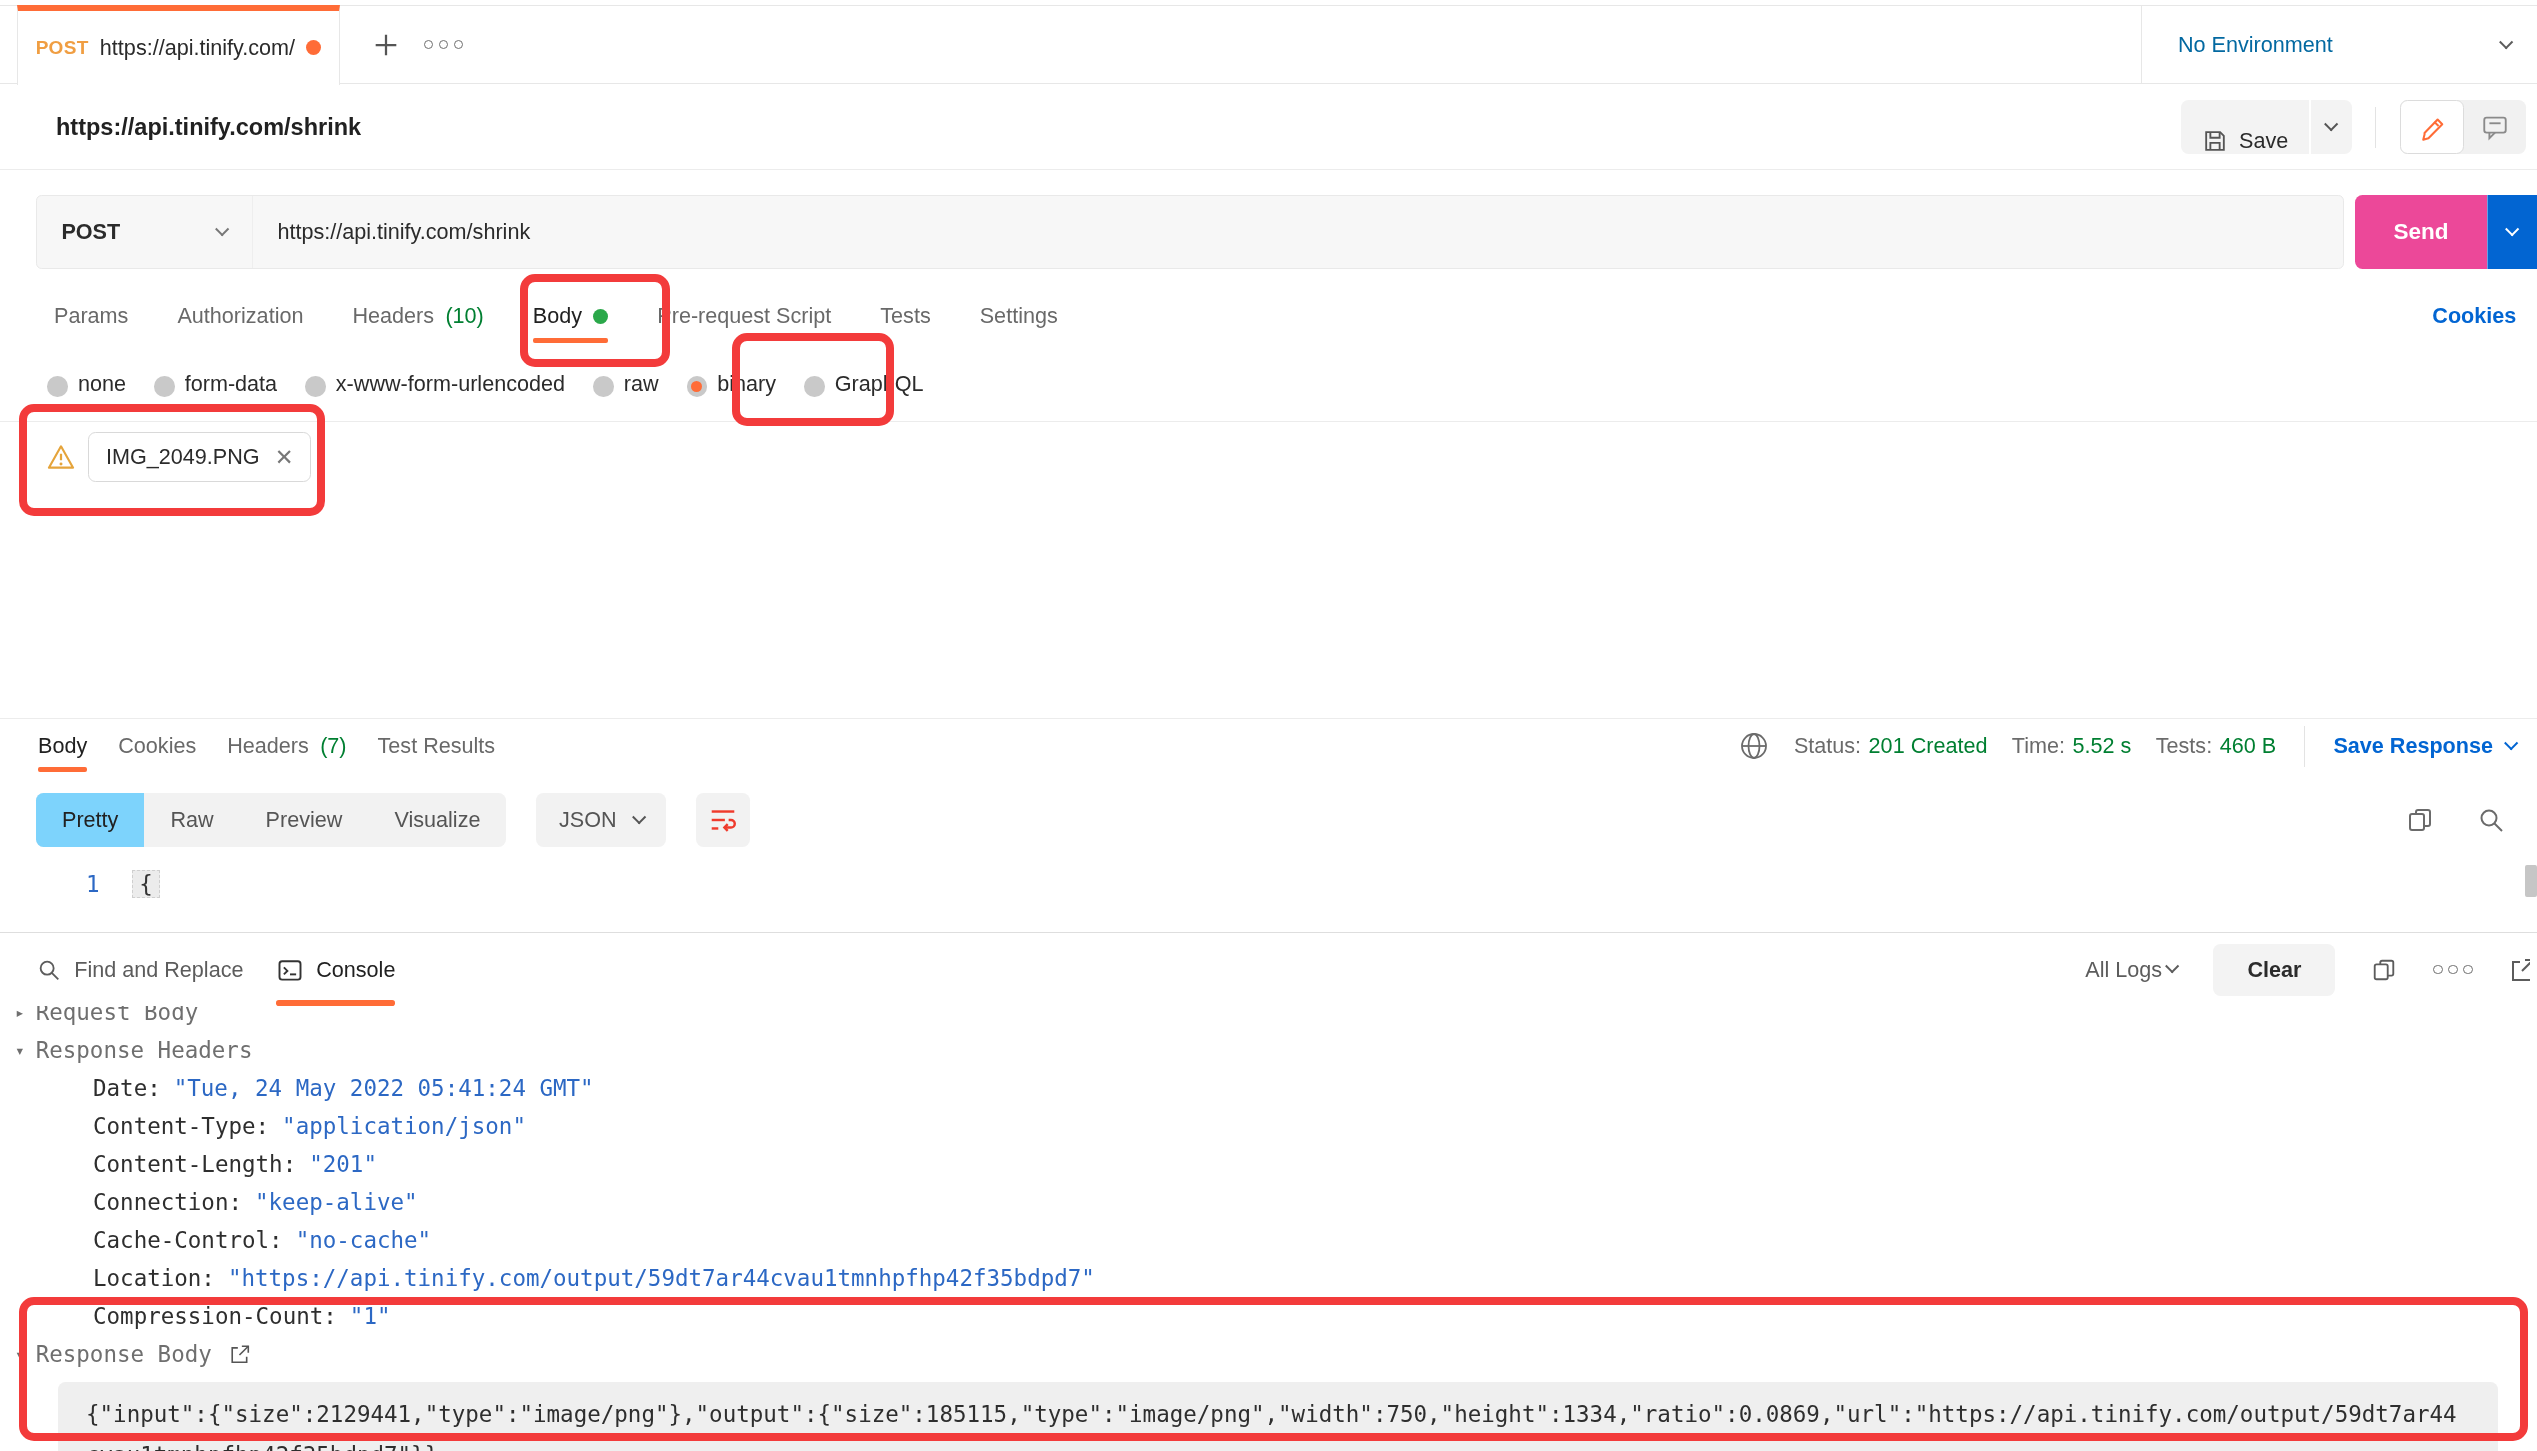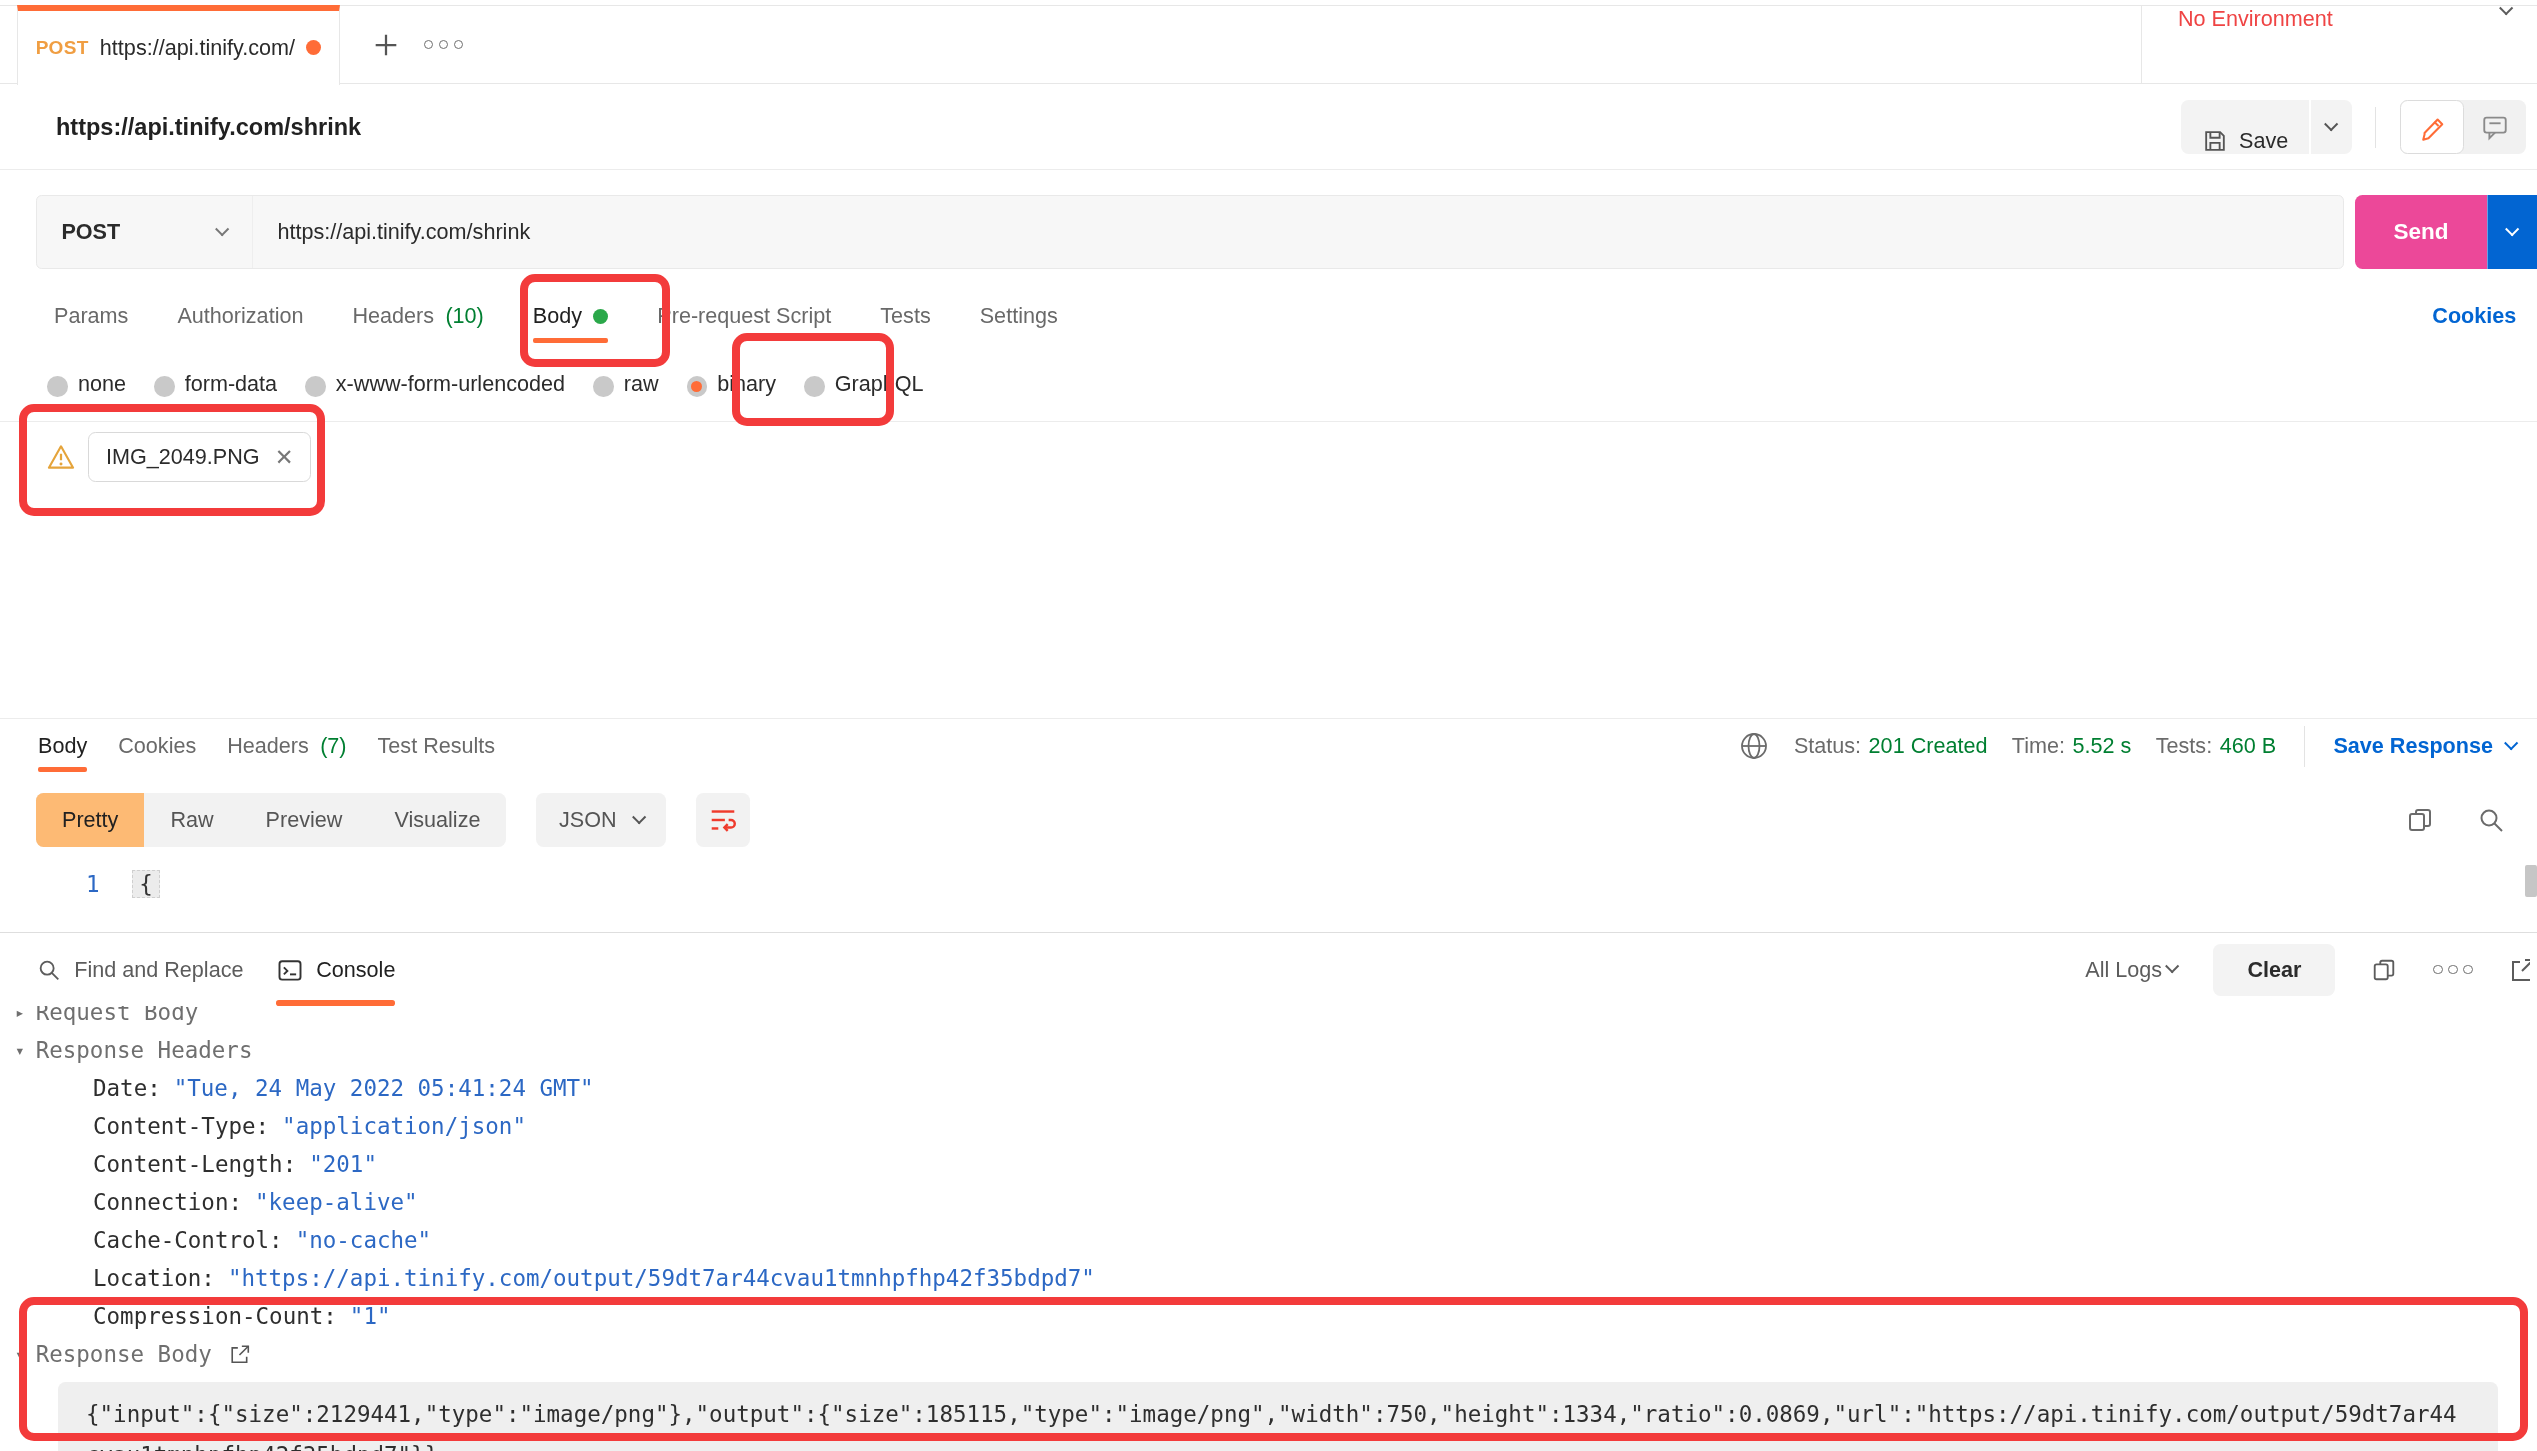--- a/index.html
+++ b/index.html
@@ -20,22 +20,22 @@
     border-top:6.6px solid #FF6C37; display:flex; align-items:center; justify-content:center; gap:11.3px; }
   .tab-method { color:#F09E42; font-size:19px; font-weight:700; letter-spacing:0.3px; }
   .tab-title { font-size:21.6px; color:#2b2b2b; }
   .dot-unsaved { width:15px; height:15px; border-radius:50%; background:#FF6C37; }
   .tab-plus { position:absolute; left:359px; top:0; width:53px; height:78px;
     display:flex; align-items:center; justify-content:center; color:#555; }
   .tab-more { position:absolute; left:424px; top:0; height:78px; display:flex;
     align-items:center; gap:5.6px; }
   .oo { width:9.4px; height:9.4px; border:1.9px solid #6f6f6f; border-radius:50%; }
   .envbox { position:absolute; right:0; top:0; height:78px; width:396px;
-    border-left:0.9px solid #e7e7e7; display:flex; align-items:flex-start;
-    padding:0 26px 0 36px; color:#ef4444; font-size:21.6px; }
+    border-left:0.9px solid #e7e7e7; display:flex; align-items:center;
+    padding:0 26px 0 36px; color:#0369a1; font-size:21.6px; }
   .envbox .chev { margin-left:auto; color:#5c5c5c; }
 
   
   .namebar { position:absolute; top:85px; left:0; right:0; height:85px;
     border-bottom:0.9px solid #ececec; display:flex; align-items:center; padding-left:56px; }
   .req-name { font-size:23.5px; font-weight:700; color:#212121; }
   .name-controls { position:absolute; right:11.3px; top:0; height:100%;
     display:flex; align-items:center; }
   .save-group { display:flex; gap:1.9px; }
   .save-main { height:54px; background:#f3f3f3; border-radius:7.5px 0 0 7.5px;
@@ -96,21 +96,21 @@
   .resptabs { position:absolute; top:718px; left:38px; height:56px; display:flex;
     align-items:center; gap:31px; font-size:21.6px; color:#696969; }
   .resp-meta { position:absolute; top:718px; right:20.7px; height:56px; display:flex;
     align-items:center; gap:24.4px; font-size:21.6px; color:#6b6b6b; }
   .metaval { color:#007F31; margin-left:7.5px; }
   .save-resp { color:#0265D2; font-weight:700; display:flex; align-items:center; gap:13px; }
   .resp-toolbar { position:absolute; top:793px; left:36px; height:54px; display:flex;
     align-items:center; gap:30px; }
   .seg { background:#f2f2f2; border-radius:7.5px; display:flex; height:54px; }
   .seg-cell { display:flex; align-items:center; padding:0 26px; font-size:21.6px; color:#555; }
-  .seg-cell.active { background:#fdba74; border-radius:7.5px 0 0 7.5px; color:#212121; }
+  .seg-cell.active { background:#7dd3fc; border-radius:7.5px 0 0 7.5px; color:#212121; }
   .json-select { background:#f2f2f2; border-radius:7.5px; height:54px; display:flex;
     align-items:center; gap:17px; padding:0 22.5px; font-size:21.6px; color:#555; }
   .fmt-box { background:#f2f2f2; border-radius:7.5px; height:54px; width:54px;
     display:flex; align-items:center; justify-content:center; }
   .resp-icons { position:absolute; top:793px; right:32px; height:54px; display:flex;
     align-items:center; gap:43px; color:#6b6b6b; }
   .code-line { position:absolute; top:866px; left:86px; height:36px; display:flex;
     align-items:center; gap:32px; font-family:"DejaVu Sans Mono", monospace; font-size:22.5px; }
   .lineno { color:#2C68C4; }
   .brace { background:#ececec; border:0.9px dashed #cfcfcf; padding:0 6.6px; color:#333; }

